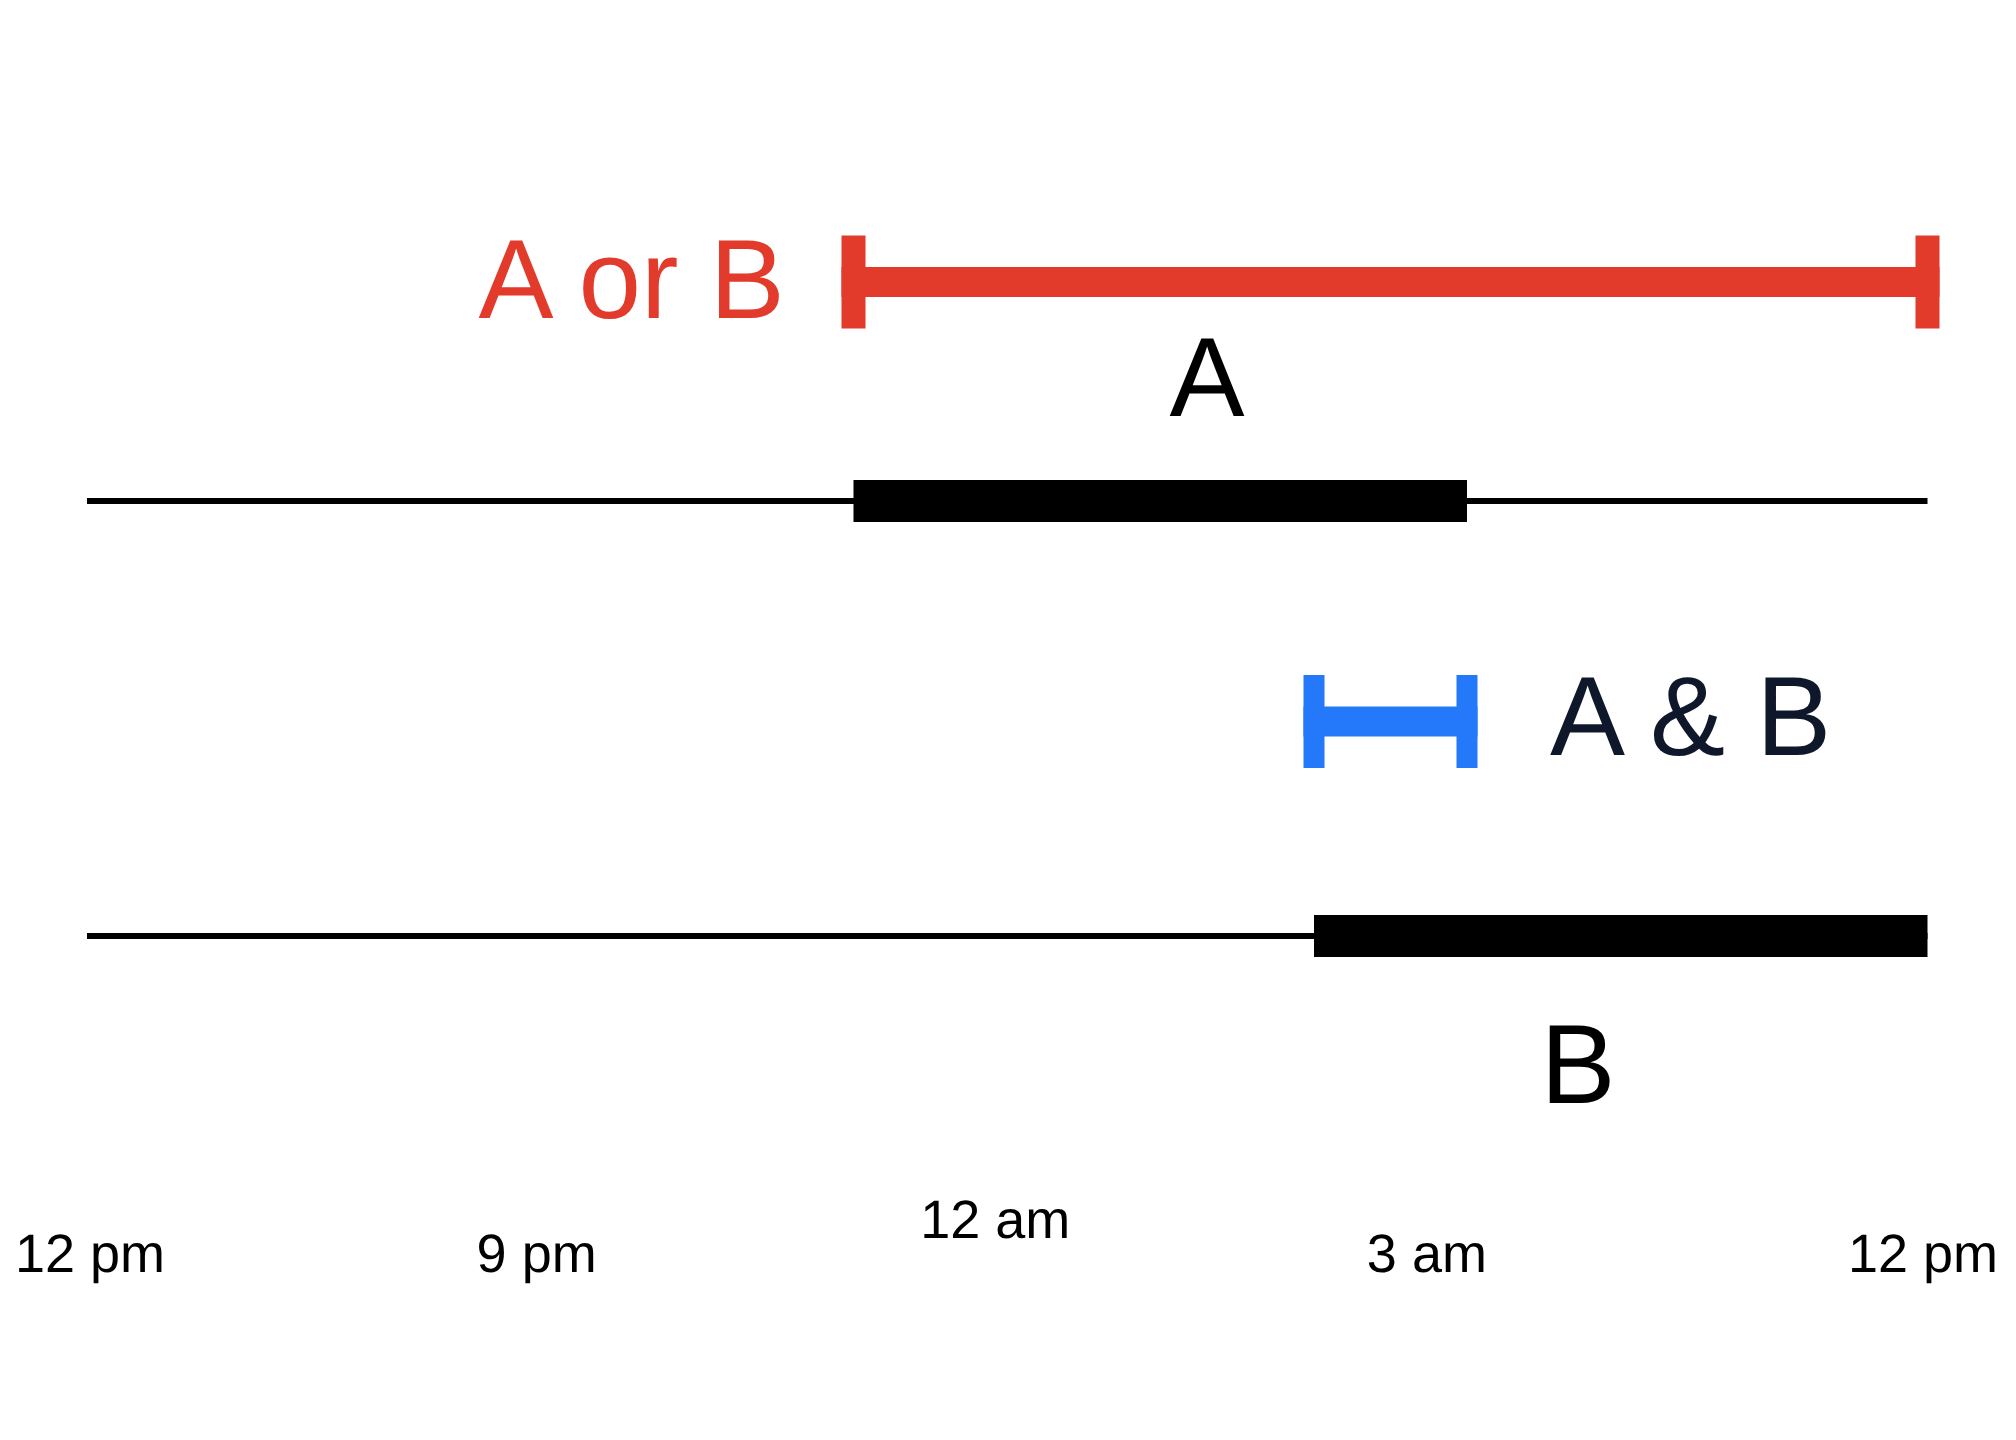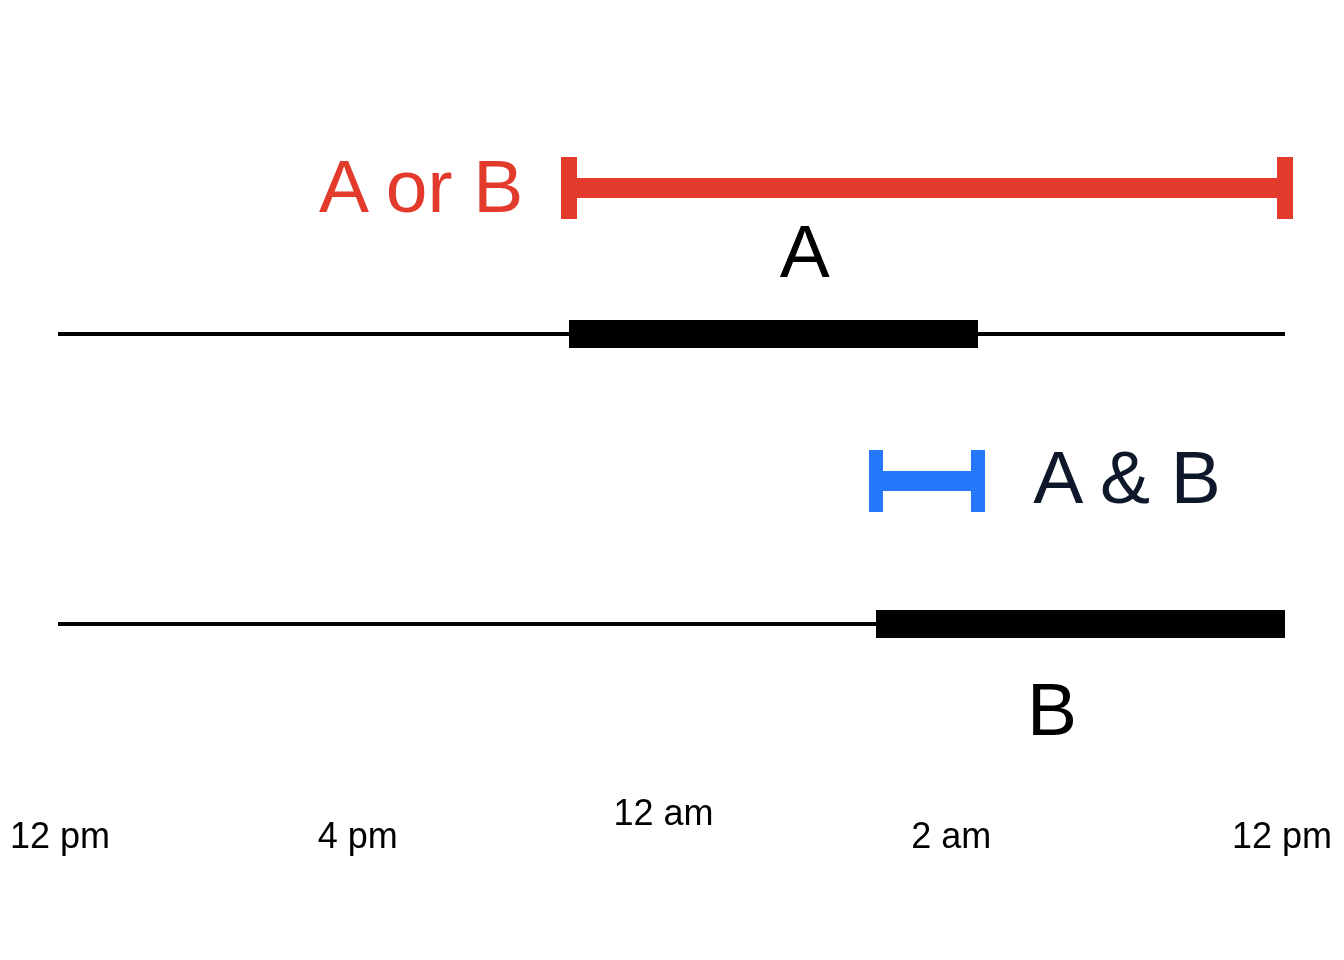--- a/index.html
+++ b/index.html
@@ -48,19 +48,19 @@
   <div class="shape" id="inter-bar" style="left: 869px; top: 471px; width: 116.25px; height: 20px; background: rgb(36, 121, 250);"></div>
   <div class="shape" id="inter-capR" style="left: 971.25px; top: 450px; width: 14px; height: 62px; background: rgb(36, 121, 250);"></div>
   <span class="txt" id="inter-label" style="left: 1033.25px; top: 440px; color: #0f172a;">A &amp; B</span>
 
   <div class="shape" id="lineB" style="left: 58px; top: 622px; width: 1227px; height: 4px; background: rgb(0, 0, 0);"></div>
   <div class="shape" id="barB" style="left: 876px; top: 610px; width: 409px; height: 28px; background: rgb(0, 0, 0);"></div>
   <span class="txt center" id="labelB" style="left: 1052px; top: 672px;">B</span>
 
   <div>
     <span class="tick" style="left: 60px; top: 818px;">12 pm</span>
-    <span class="tick" style="left: 357.75px; top: 818px;">4 pm</span>
+    <span class="tick" style="left: 357.75px; top: 818px;">9 pm</span>
     <span class="tick" style="left: 663.5px; top: 795px;">12 am</span>
-    <span class="tick" style="left: 951.25px; top: 818px;">2 am</span>
+    <span class="tick" style="left: 951.25px; top: 818px;">3 am</span>
     <span class="tick" style="left: 1282px; top: 818px;">12 pm</span>
   </div>
 
 </div>
 
 </body></html>

